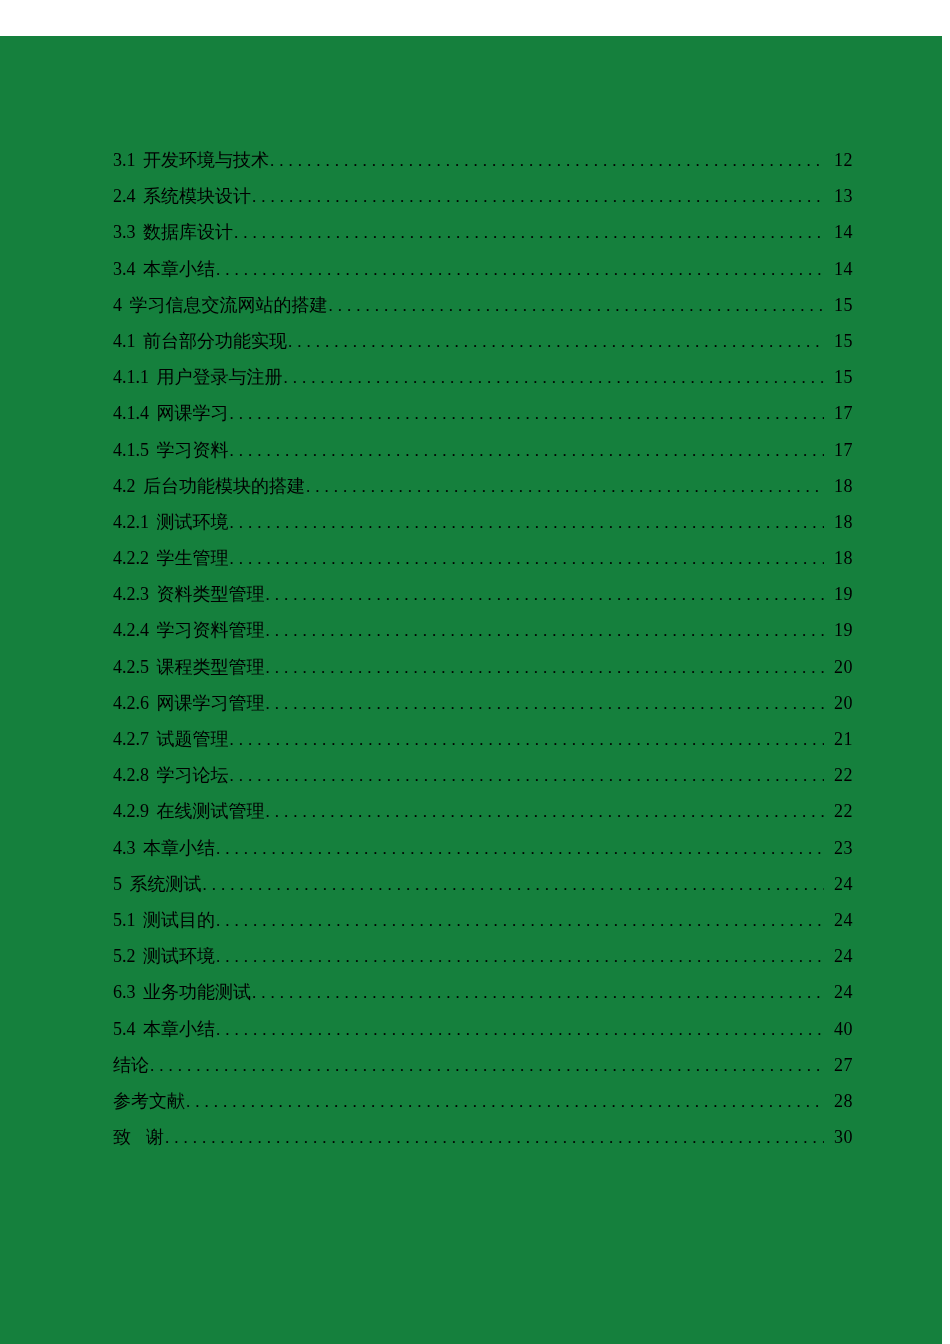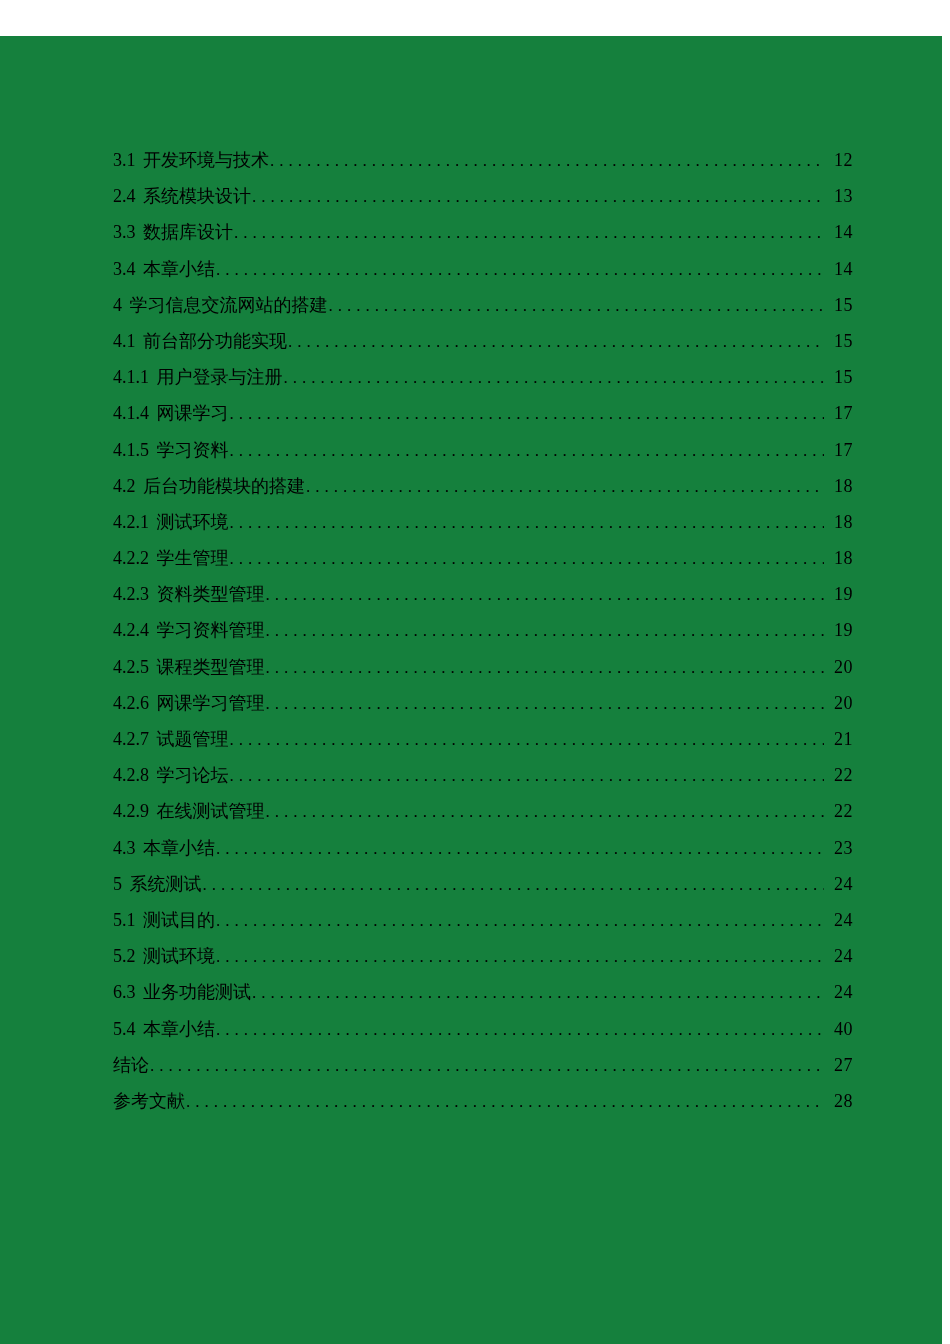--- a/index.html
+++ b/index.html
@@ -198,18 +198,23 @@
     <div class="toc-row">
       <span class="toc-label">结论</span>
         <span class="toc-leader"></span>
         <span class="toc-page">27</span>
     </div>
     <div class="toc-row">
       <span class="toc-label">参考文献</span>
         <span class="toc-leader"></span>
         <span class="toc-page">28</span>
     </div>
+    <div class="toc-row">
+      <span class="toc-label">致  谢</span>
+        <span class="toc-leader"></span>
+        <span class="toc-page">30</span>
+    </div>
 
   </div>
 
   <div class="page-footer">II</div>
 
 </div>
 
 </body></html>

